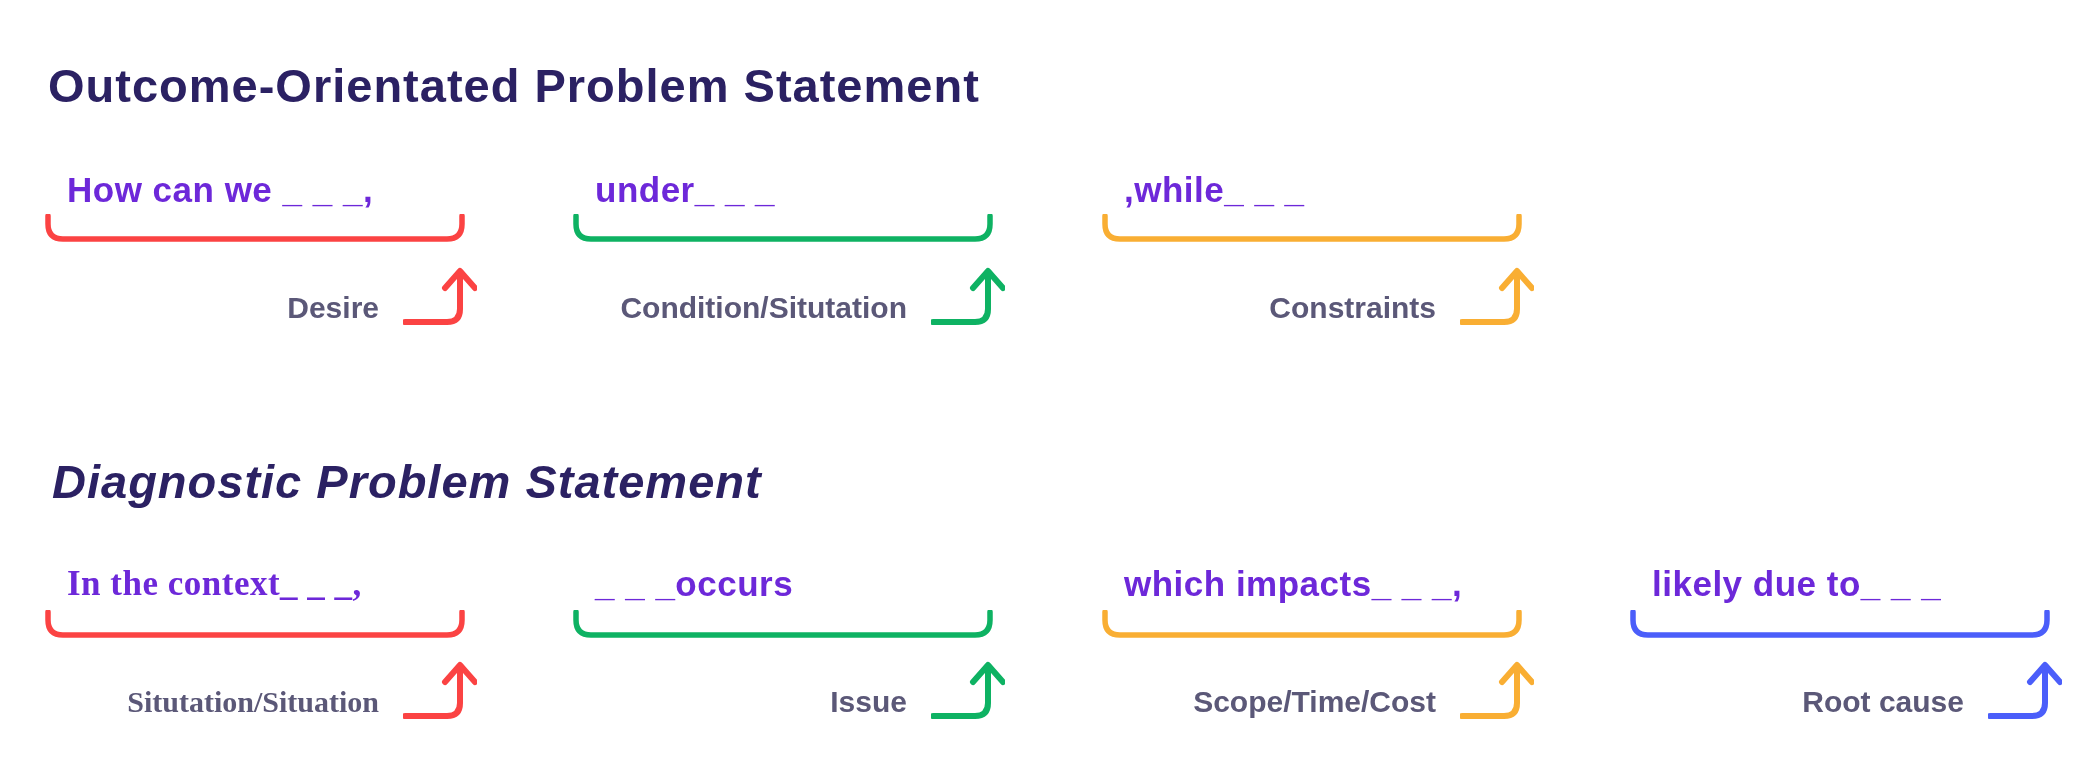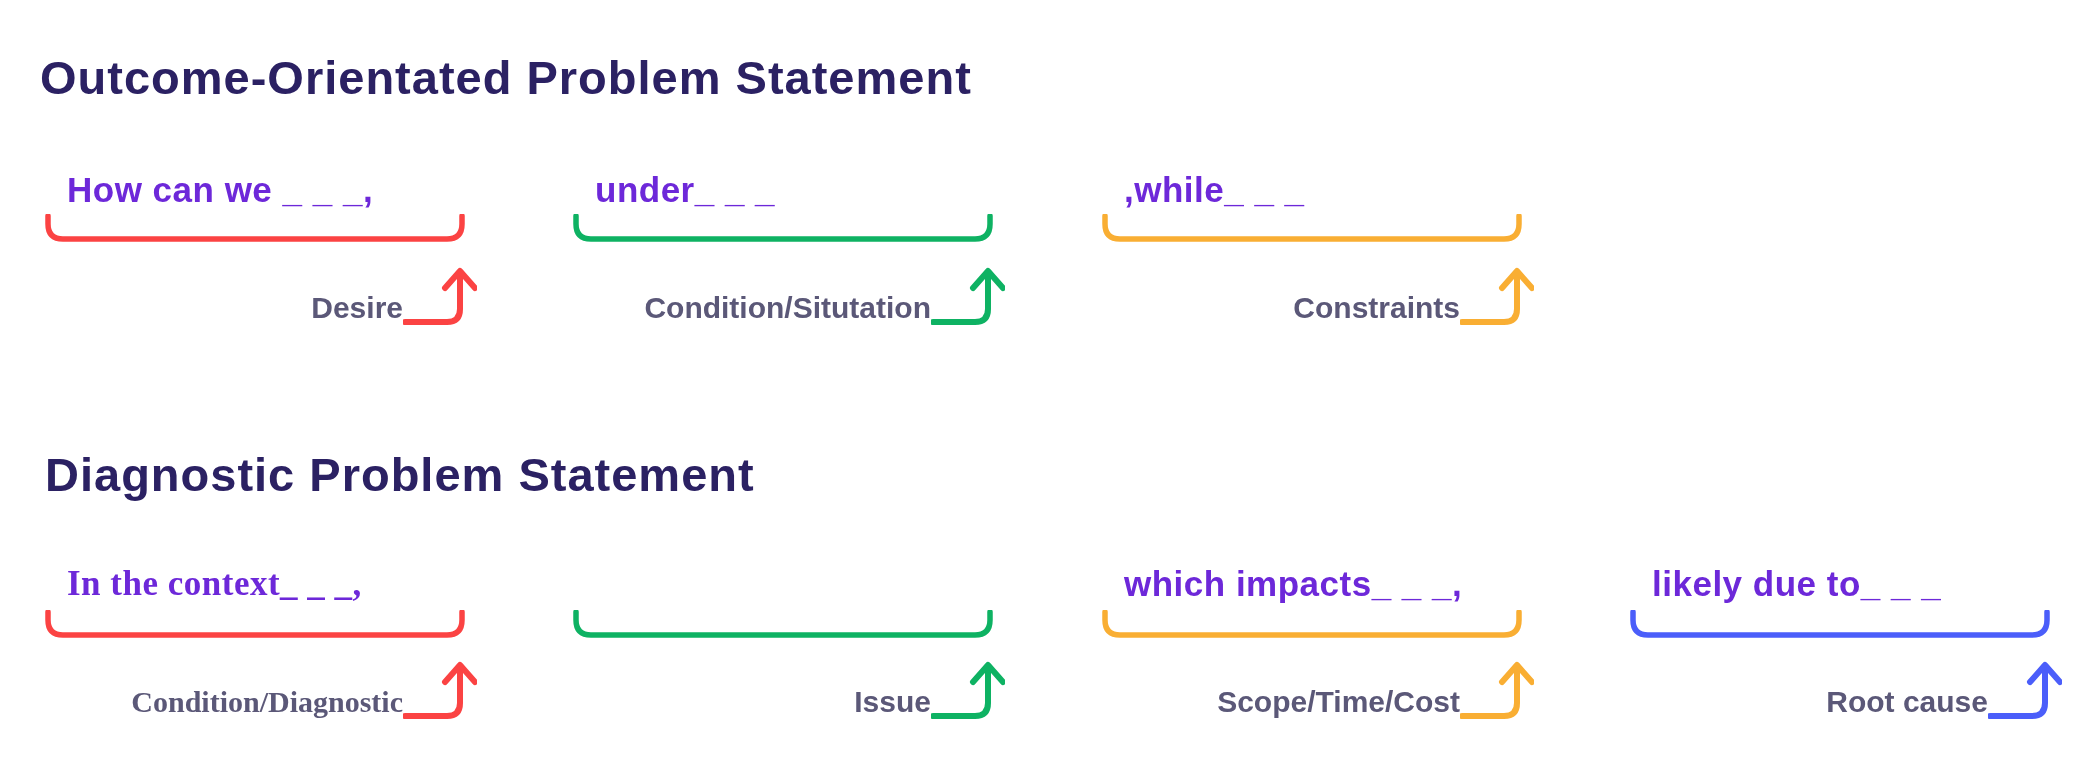--- a/index.html
+++ b/index.html
@@ -46,40 +46,41 @@
   }
   .bracket path { stroke-width: 5.5; }
   .arrow path { stroke-width: 6; }
   .label-arrow {
     position: absolute;
     top: 88px;
     right: -12px;
     height: 68px;
     display: flex;
     align-items: flex-end;
+    gap: 24px;
     text-align: right;
   }
   .part-label {
     font-size: 30px;
     font-weight: bold;
     color: #5B5878;
     white-space: nowrap;
     line-height: 1.1;
     padding-bottom: 2px;
   }
   
   .r1 .bracket { top: 44px; }
   .r2 .bracket { top: 46px; }
 </style>
 </head>
 <body>
 
 <div class="canvas">
 
-  <h1 class="group-title" style="top:50px; margin:0;">Outcome-Orientated Problem Statement</h1>
+  <h1 class="group-title" style="top:50px; margin:8px;">Outcome-Orientated Problem Statement</h1>
 
   <div class="part r1" style="left:45px; top:170px;">
     <div class="statement">How can we _ _ _,</div>
     <svg class="bracket" width="420" height="30" viewBox="0 0 420 30">
       <path d="M3 2 L3 10 Q3 25 18 25 L402 25 Q417 25 417 10 L417 2" stroke="#FB4343"></path>
     </svg>
     <div class="label-arrow">
       <span class="part-label">Desire</span>
       <svg class="arrow" width="74" height="68" viewBox="0 0 74 68">
         <path d="M2 64 L44 64 Q57 64 57 51 L57 18" stroke="#FB4343"></path>
@@ -109,37 +110,38 @@
     </svg>
     <div class="label-arrow">
       <span class="part-label">Condition/Situtation</span>
       <svg class="arrow" width="74" height="68" viewBox="0 0 74 68">
         <path d="M2 64 L44 64 Q57 64 57 51 L57 18" stroke="#0EB263"></path>
         <path d="M42 30 L57 13 L72 30" stroke="#0EB263"></path>
       </svg>
     </div>
   </div>
 
-  <h1 class="group-title" style="top:442px; margin:5px;">Diagnostic Problem Statement</h1>
+  <h1 class="group-title" style="top:442px; margin:12px;font-style:italic;">Diagnostic Problem Statement</h1>
 
   <div class="part r2" style="left:45px; top:564px;font-family:Liberation Serif, serif;">
     <div class="statement">In the context_ _ _,</div>
     <svg class="bracket" width="420" height="30" viewBox="0 0 420 30">
       <path d="M3 2 L3 10 Q3 25 18 25 L402 25 Q417 25 417 10 L417 2" stroke="#FB4343"></path>
     </svg>
     <div class="label-arrow">
-      <span class="part-label">Condition/Diagnostic</span>
+      <span class="part-label">Situtation/Situation</span>
       <svg class="arrow" width="74" height="68" viewBox="0 0 74 68">
         <path d="M2 64 L44 64 Q57 64 57 51 L57 18" stroke="#FB4343"></path>
         <path d="M42 30 L57 13 L72 30" stroke="#FB4343"></path>
       </svg>
     </div>
   </div>
 
   <div class="part r2" style="left:573px; top:564px;">
+    <div class="statement">_ _ _occurs</div>
     <svg class="bracket" width="420" height="30" viewBox="0 0 420 30">
       <path d="M3 2 L3 10 Q3 25 18 25 L402 25 Q417 25 417 10 L417 2" stroke="#0EB263"></path>
     </svg>
     <div class="label-arrow">
       <span class="part-label">Issue</span>
       <svg class="arrow" width="74" height="68" viewBox="0 0 74 68">
         <path d="M2 64 L44 64 Q57 64 57 51 L57 18" stroke="#0EB263"></path>
         <path d="M42 30 L57 13 L72 30" stroke="#0EB263"></path>
       </svg>
     </div>

